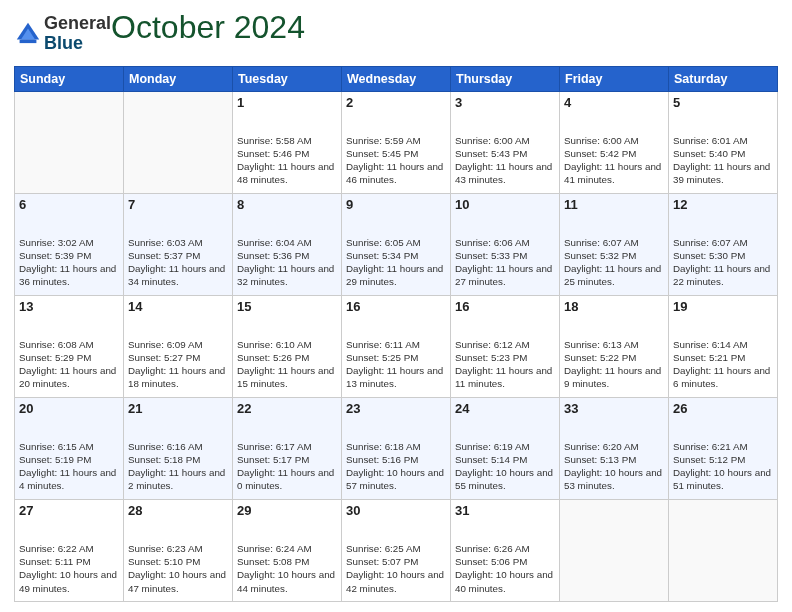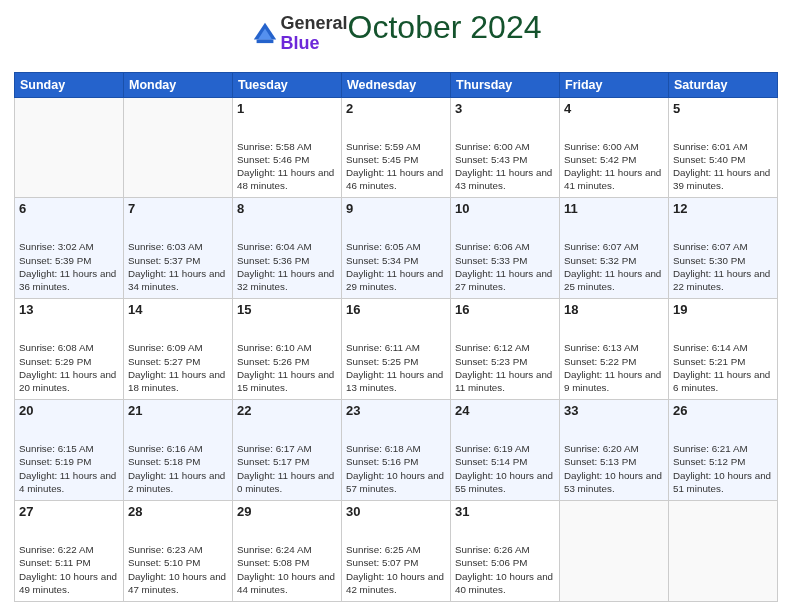--- a/index.html
+++ b/index.html
@@ -12,36 +12,36 @@
     }
     .page {
       width: 792px;
       height: 612px;
       padding: 10px 14px 10px 14px;
       display: flex;
       flex-direction: column;
     }
     .header {
       display: flex;
-      justify-content: center;
+      justify-content: flex-start;
       align-items: flex-start;
-      margin-bottom: 18px;
+      margin-bottom: 12px;
     }
     .logo {
       display: flex;
       align-items: center;
       margin-top: 4px;
     }
     .logo-text {
       font-size: 18px;
       font-weight: bold;
       color: #333;
       line-height: 1.1;
     }
-    .logo-text .blue { color: #6d28d9; }
+    .logo-text .blue { color: #0c4a6e; }
     .logo-icon {
       width: 28px;
       height: 28px;
       margin-right: 2px;
     }
     .title-block {
       text-align: right;
     }
     .month-title {
       font-size: 32px;

